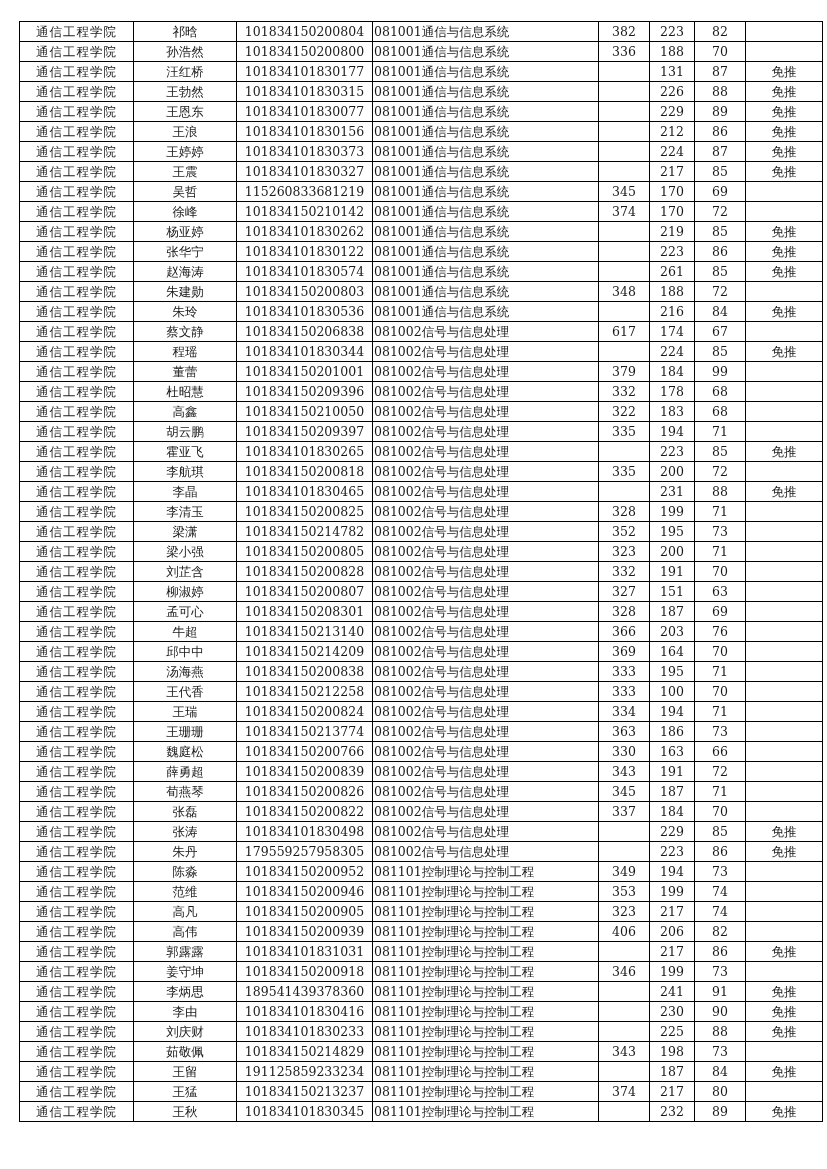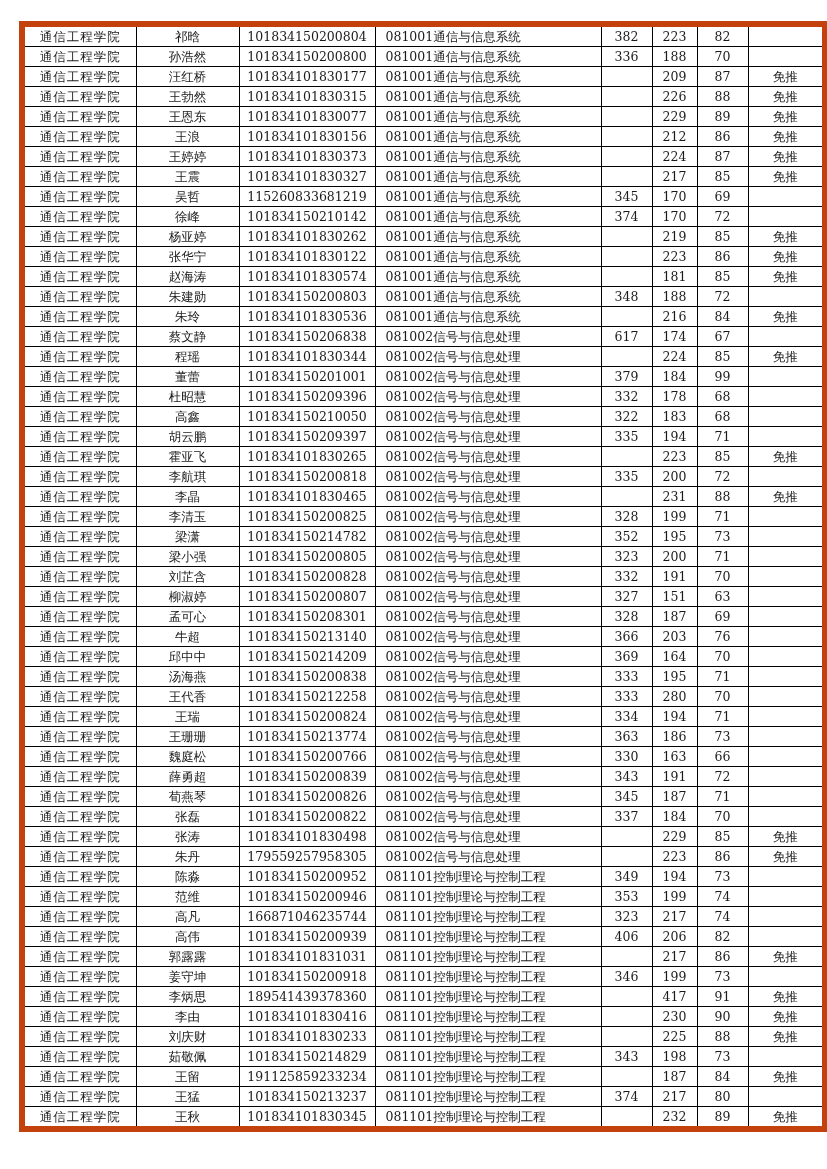--- a/index.html
+++ b/index.html
@@ -15,36 +15,36 @@
     overflow: hidden;
     font-family: "DejaVu Serif", "Liberation Serif", serif;
   }
   table.score-table {
     position: absolute;
     left: 19px;
     top: 21px;
     width: 803px;
     border-collapse: collapse;
     table-layout: fixed;
-    border: 6px solid #c2410c;
+    border: 1px solid #c2410c;
   }
   table.score-table td {
     border: 1px solid #000000;
     height: 19px;
     padding: 0;
     font-size: 12.5px;
     color: #1a1a1a;
     text-align: center;
     white-space: nowrap;
     overflow: hidden;
     line-height: 19px;
   }
   table.score-table td.col-major {
     text-align: left;
-    padding-left: 10px;
+    padding-left: 1px;
   }
   table.score-table td.col-college {
     letter-spacing: 1px;
   }
   col.c-college { width: 114px; }
   col.c-name    { width: 103px; }
   col.c-id      { width: 136px; }
   col.c-major   { width: 226px; }
   col.c-score1  { width: 51px; }
   col.c-score2  { width: 45px; }
@@ -86,21 +86,21 @@
           <td class="col-score2">188</td>
           <td class="col-score3">70</td>
           <td class="col-note"></td>
         </tr>
         <tr>
           <td class="col-college">通信工程学院</td>
           <td class="col-name">汪红桥</td>
           <td class="col-candidate_no">101834101830177</td>
           <td class="col-major">081001通信与信息系统</td>
           <td class="col-score1"></td>
-          <td class="col-score2">209</td>
+          <td class="col-score2">131</td>
           <td class="col-score3">87</td>
           <td class="col-note">免推</td>
         </tr>
         <tr>
           <td class="col-college">通信工程学院</td>
           <td class="col-name">王勃然</td>
           <td class="col-candidate_no">101834101830315</td>
           <td class="col-major">081001通信与信息系统</td>
           <td class="col-score1"></td>
           <td class="col-score2">226</td>
@@ -186,21 +186,21 @@
           <td class="col-score2">223</td>
           <td class="col-score3">86</td>
           <td class="col-note">免推</td>
         </tr>
         <tr>
           <td class="col-college">通信工程学院</td>
           <td class="col-name">赵海涛</td>
           <td class="col-candidate_no">101834101830574</td>
           <td class="col-major">081001通信与信息系统</td>
           <td class="col-score1"></td>
-          <td class="col-score2">181</td>
+          <td class="col-score2">261</td>
           <td class="col-score3">85</td>
           <td class="col-note">免推</td>
         </tr>
         <tr>
           <td class="col-college">通信工程学院</td>
           <td class="col-name">朱建勋</td>
           <td class="col-candidate_no">101834150200803</td>
           <td class="col-major">081001通信与信息系统</td>
           <td class="col-score1">348</td>
           <td class="col-score2">188</td>
@@ -396,21 +396,21 @@
           <td class="col-score2">195</td>
           <td class="col-score3">71</td>
           <td class="col-note"></td>
         </tr>
         <tr>
           <td class="col-college">通信工程学院</td>
           <td class="col-name">王代香</td>
           <td class="col-candidate_no">101834150212258</td>
           <td class="col-major">081002信号与信息处理</td>
           <td class="col-score1">333</td>
-          <td class="col-score2">280</td>
+          <td class="col-score2">100</td>
           <td class="col-score3">70</td>
           <td class="col-note"></td>
         </tr>
         <tr>
           <td class="col-college">通信工程学院</td>
           <td class="col-name">王瑞</td>
           <td class="col-candidate_no">101834150200824</td>
           <td class="col-major">081002信号与信息处理</td>
           <td class="col-score1">334</td>
           <td class="col-score2">194</td>
@@ -503,21 +503,21 @@
           <td class="col-candidate_no">101834150200946</td>
           <td class="col-major">081101控制理论与控制工程</td>
           <td class="col-score1">353</td>
           <td class="col-score2">199</td>
           <td class="col-score3">74</td>
           <td class="col-note"></td>
         </tr>
         <tr>
           <td class="col-college">通信工程学院</td>
           <td class="col-name">高凡</td>
-          <td class="col-candidate_no">166871046235744</td>
+          <td class="col-candidate_no">101834150200905</td>
           <td class="col-major">081101控制理论与控制工程</td>
           <td class="col-score1">323</td>
           <td class="col-score2">217</td>
           <td class="col-score3">74</td>
           <td class="col-note"></td>
         </tr>
         <tr>
           <td class="col-college">通信工程学院</td>
           <td class="col-name">高伟</td>
           <td class="col-candidate_no">101834150200939</td>
@@ -546,21 +546,21 @@
           <td class="col-score2">199</td>
           <td class="col-score3">73</td>
           <td class="col-note"></td>
         </tr>
         <tr>
           <td class="col-college">通信工程学院</td>
           <td class="col-name">李炳思</td>
           <td class="col-candidate_no">189541439378360</td>
           <td class="col-major">081101控制理论与控制工程</td>
           <td class="col-score1"></td>
-          <td class="col-score2">417</td>
+          <td class="col-score2">241</td>
           <td class="col-score3">91</td>
           <td class="col-note">免推</td>
         </tr>
         <tr>
           <td class="col-college">通信工程学院</td>
           <td class="col-name">李由</td>
           <td class="col-candidate_no">101834101830416</td>
           <td class="col-major">081101控制理论与控制工程</td>
           <td class="col-score1"></td>
           <td class="col-score2">230</td>

